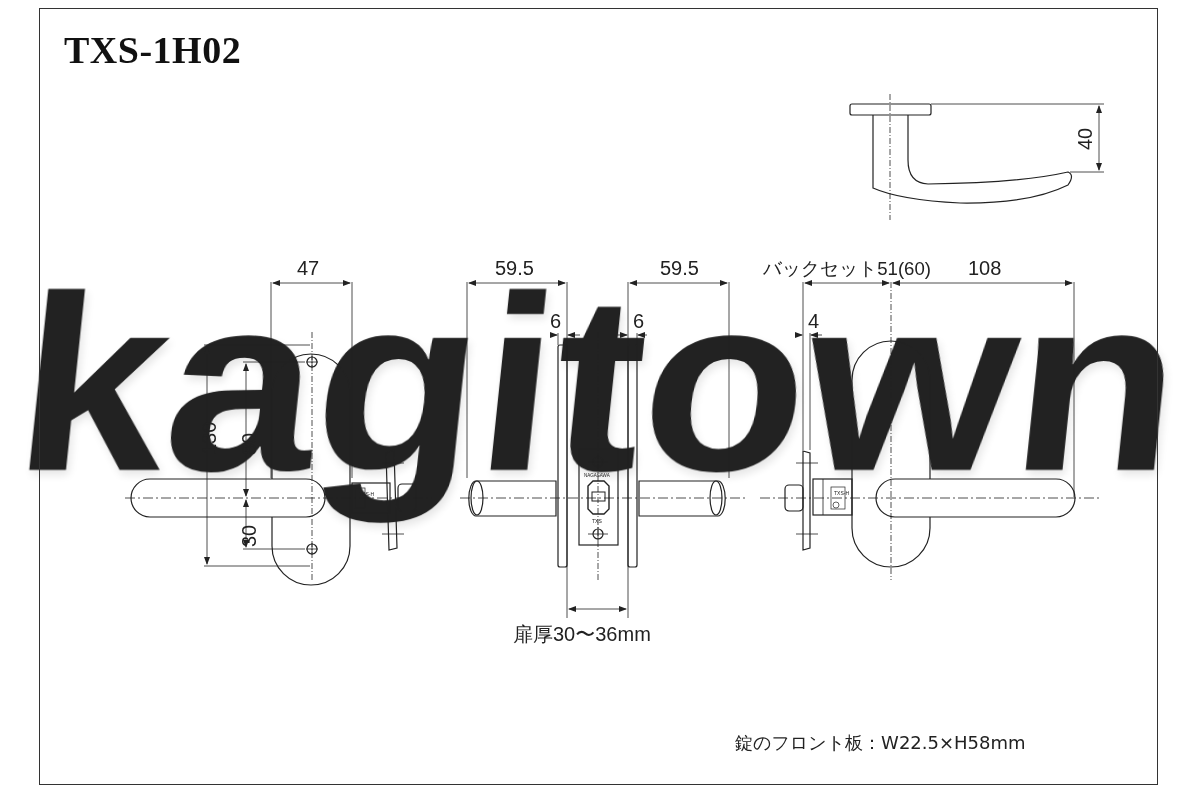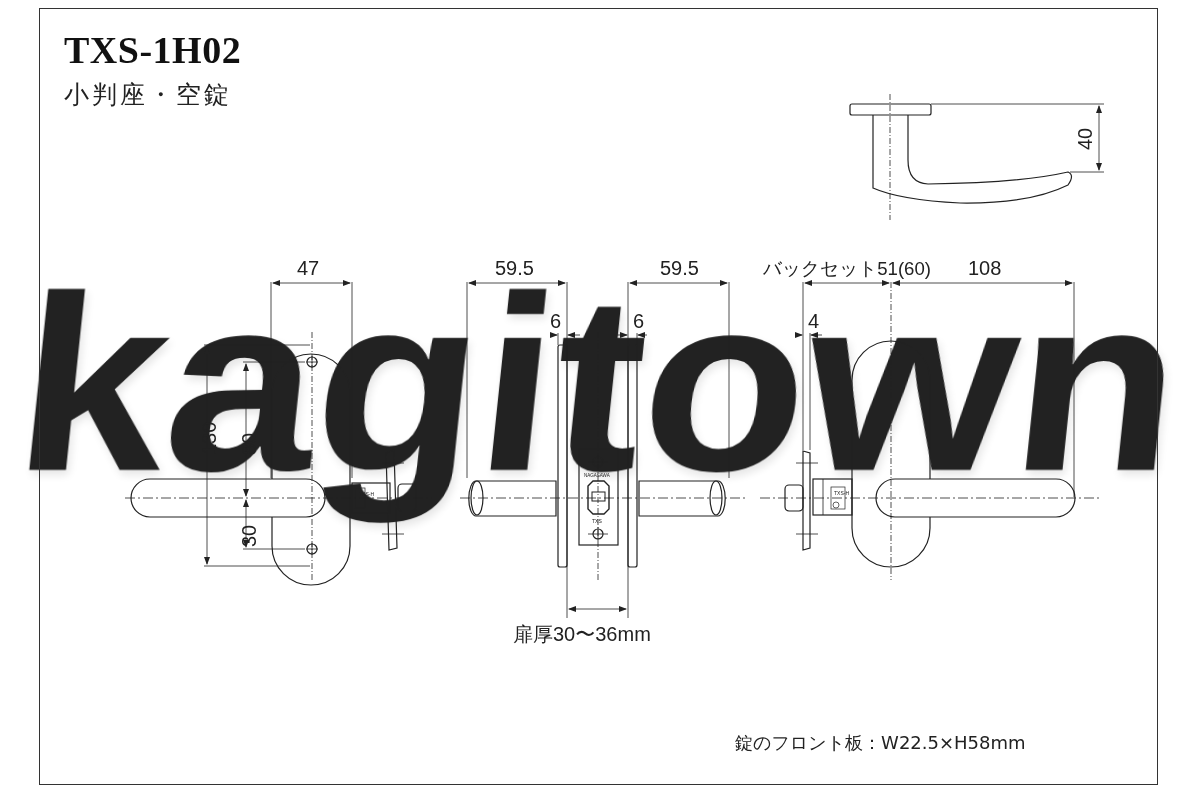--- a/index.html
+++ b/index.html
@@ -172,15 +172,14 @@
       <text x="968" y="275" font-size="20">108</text>
       <text x="808" y="328" font-size="20">4</text>
       <text x="834" y="495" font-size="5">TXS-H</text>
 
       <text x="1092" y="150" font-size="20" transform="rotate(-90 1092 150)">40</text>
     </g>
   </svg>
 
   <div class="frame"></div>
   <div class="title">TXS-1H02</div>
-  <div class="subtitle">小判座・空錠</div>
   <div class="footnote">錠のフロント板：W22.5×H58mm</div>
 </div>
 
 </body></html>

